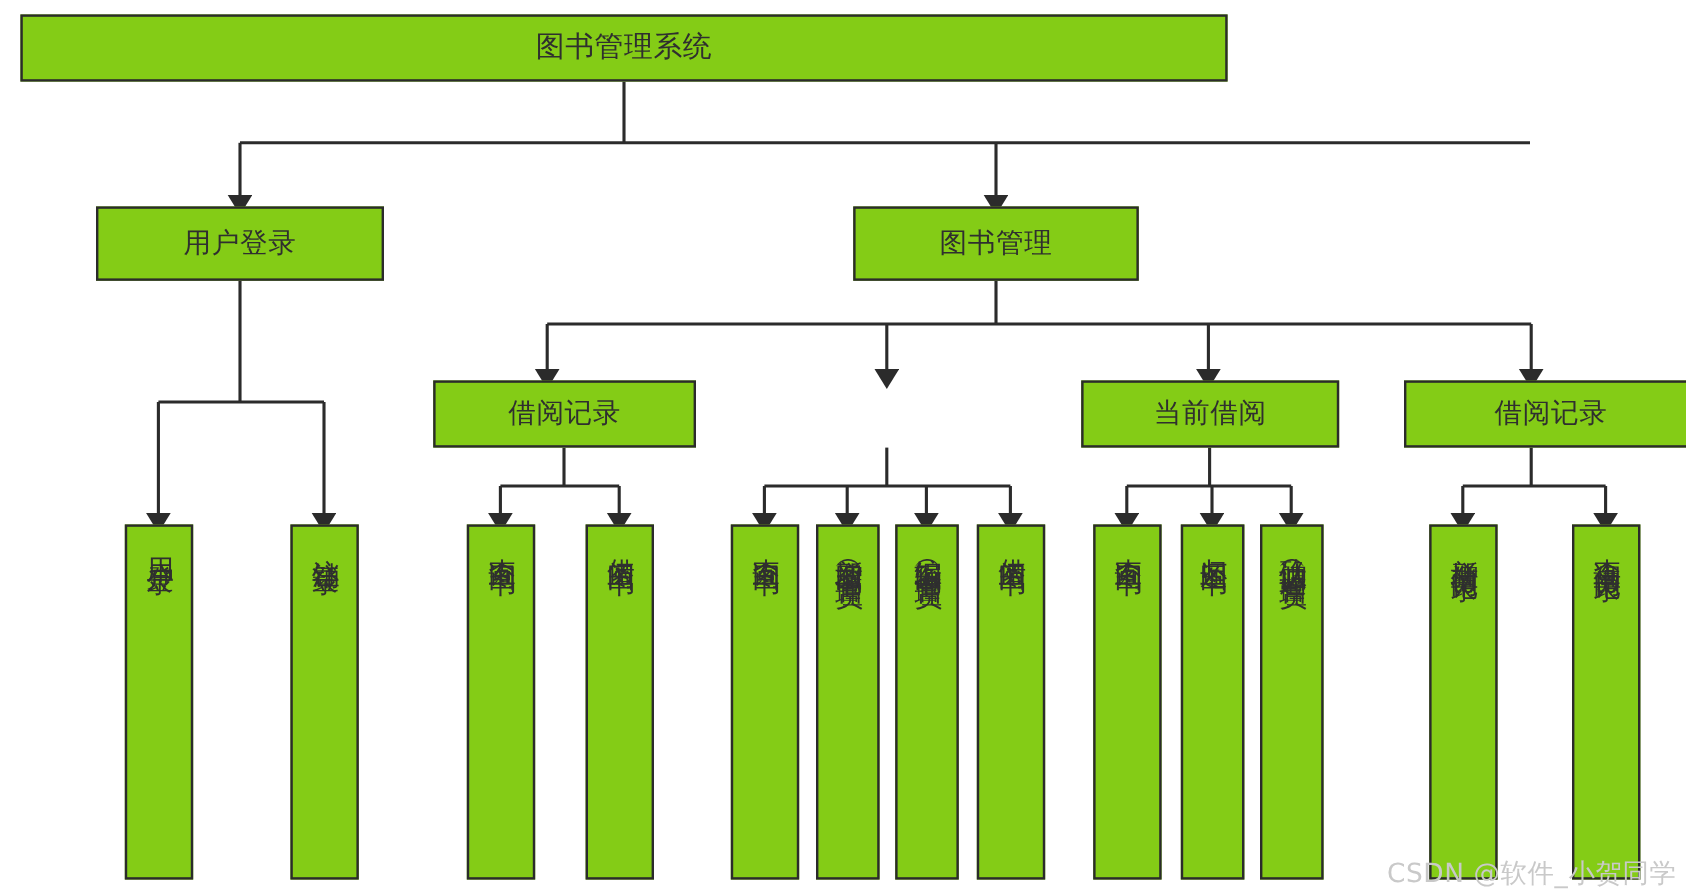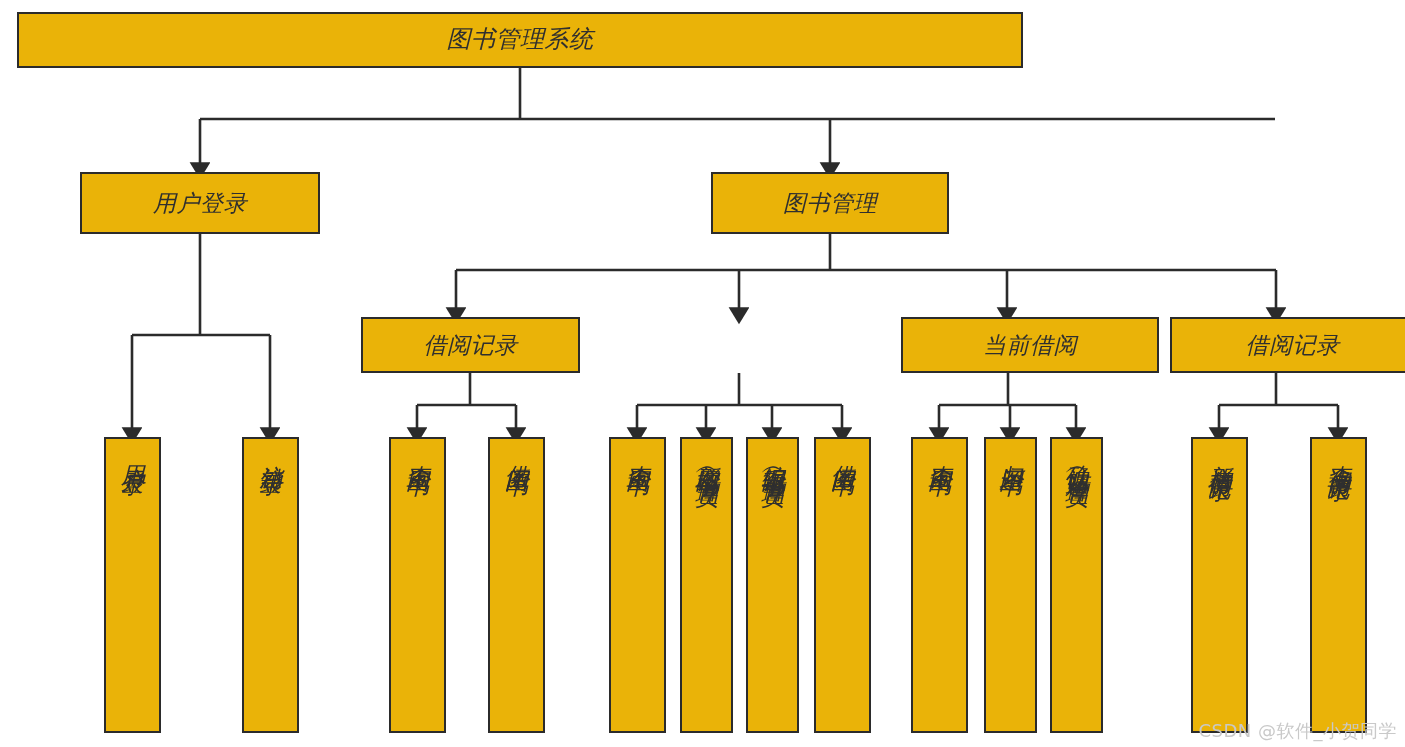--- a/index.html
+++ b/index.html
@@ -22,26 +22,25 @@
     left: 0;
     top: 0;
     width: 1405px;
     height: 747px;
     pointer-events: none;
   }
   .node {
     position: absolute;
     box-sizing: border-box;
     border: 2px solid #2b2b2b;
-    background: #eab308;
+    background: #84cc16;
     display: flex;
     align-items: center;
     justify-content: center;
     color: #2f2f2f;
-    font-style: italic;
   }
   .node .lbl {
     display: block;
     text-align: center;
     line-height: 1.06;
     letter-spacing: 0.5px;
   }
   .node.horiz .lbl {
     writing-mode: horizontal-tb;
     font-size: 23px;
@@ -57,21 +56,21 @@
     font-size: 23px;
     line-height: 1.0;
     letter-spacing: 3px;
     white-space: nowrap;
   }
   .node.root .lbl { font-size: 24px; }
   .watermark {
     position: absolute;
     right: 8px;
     bottom: 4px;
-    font-size: 18px;
+    font-size: 22px;
     color: #c9c9c9;
     letter-spacing: 0.5px;
     white-space: nowrap;
     font-family: "DejaVu Sans", "Liberation Sans", sans-serif;
   }
 </style>
 </head>
 <body style="background: rgb(255, 255, 255);">
 
 <div id="canvas" style="background: rgb(255, 255, 255);">
@@ -133,21 +132,21 @@
   <div class="node horiz" style="left: 80px; top: 172px; width: 240px; height: 62px; border-color: rgb(43, 43, 43); color: rgb(47, 47, 47);">
     <span class="lbl">用户登录</span>
   </div>
   <div class="node horiz" style="left: 711px; top: 172px; width: 238px; height: 62px; border-color: rgb(43, 43, 43); color: rgb(47, 47, 47); justify-content: center;">
     <span class="lbl">图书管理</span>
   </div>
 
   <div class="node horiz" style="left: 361px; top: 317px; width: 219px; height: 56px; border-color: rgb(43, 43, 43); color: rgb(47, 47, 47);">
     <span class="lbl">借阅记录</span>
   </div>
-  <div class="node horiz" style="left: 901px; top: 317px; width: 258px; height: 56px; border-color: rgb(43, 43, 43); color: rgb(47, 47, 47);">
+  <div class="node horiz" style="left: 901px; top: 317px; width: 215px; height: 56px; border-color: rgb(43, 43, 43); color: rgb(47, 47, 47);">
     <span class="lbl">当前借阅</span>
   </div>
   <div class="node horiz" style="left: 1170px; top: 317px; width: 245px; height: 56px; border-color: rgb(43, 43, 43); color: rgb(47, 47, 47);">
     <span class="lbl">借阅记录</span>
   </div>
 
   <div class="node vert" style="left: 104px; top: 437px; width: 57px; height: 296px; border-color: rgb(43, 43, 43); color: rgb(47, 47, 47);">
     <span class="lbl">用户登录</span>
   </div>
   <div class="node vert" style="left: 242px; top: 437px; width: 57px; height: 296px; border-color: rgb(43, 43, 43); color: rgb(47, 47, 47);">

